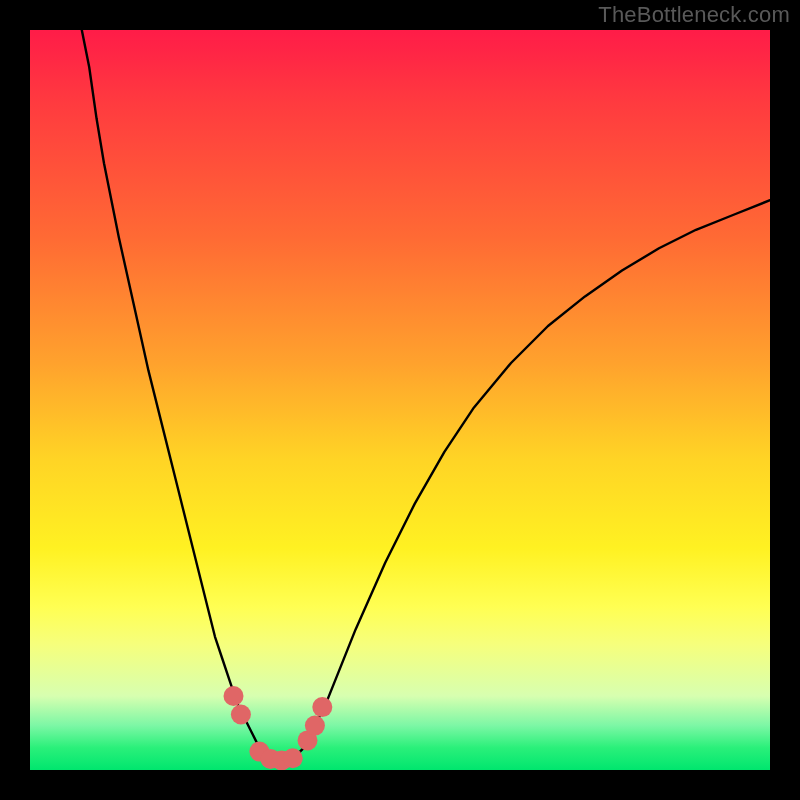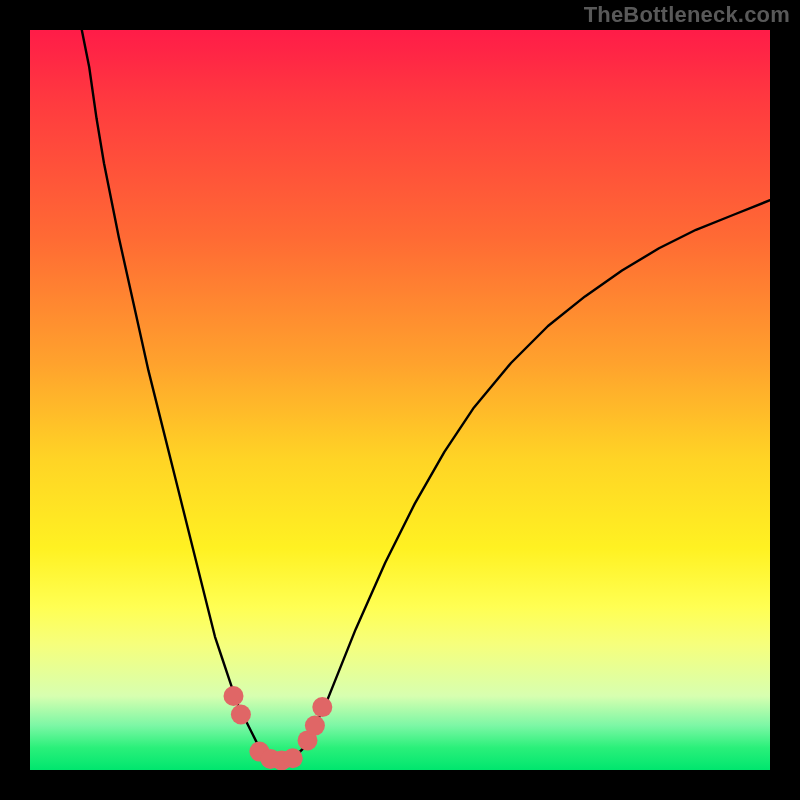--- a/index.html
+++ b/index.html
@@ -16,21 +16,21 @@
     width: 800px;
     height: 800px;
     background: #000;
   }
   .watermark {
     position: absolute;
     top: 2px;
     right: 10px;
     color: #595959;
     font-size: 22px;
-    font-weight: 700;
+    font-weight: 400;
     letter-spacing: 0.2px;
     z-index: 5;
   }
   .plot {
     position: absolute;
     left: 30px;
     top: 30px;
     width: 740px;
     height: 740px;
     background: linear-gradient(

